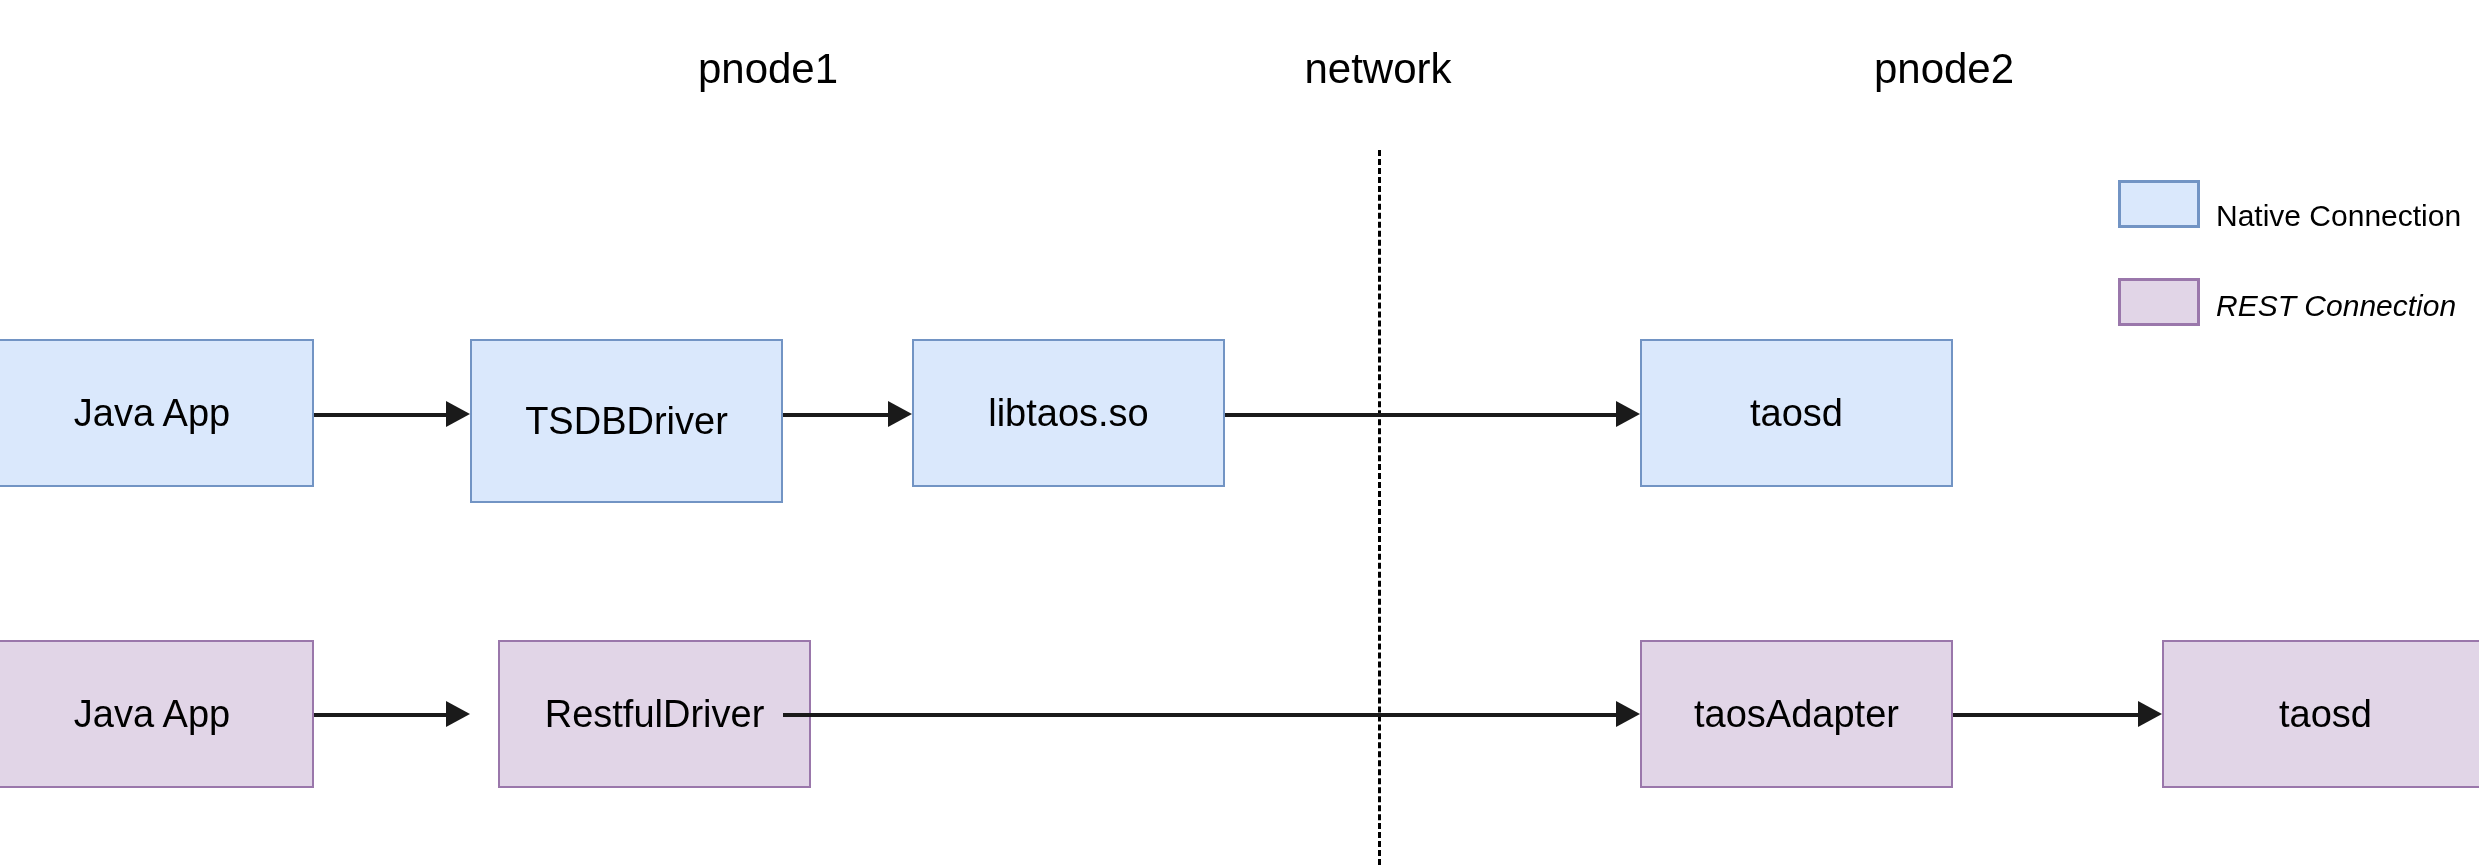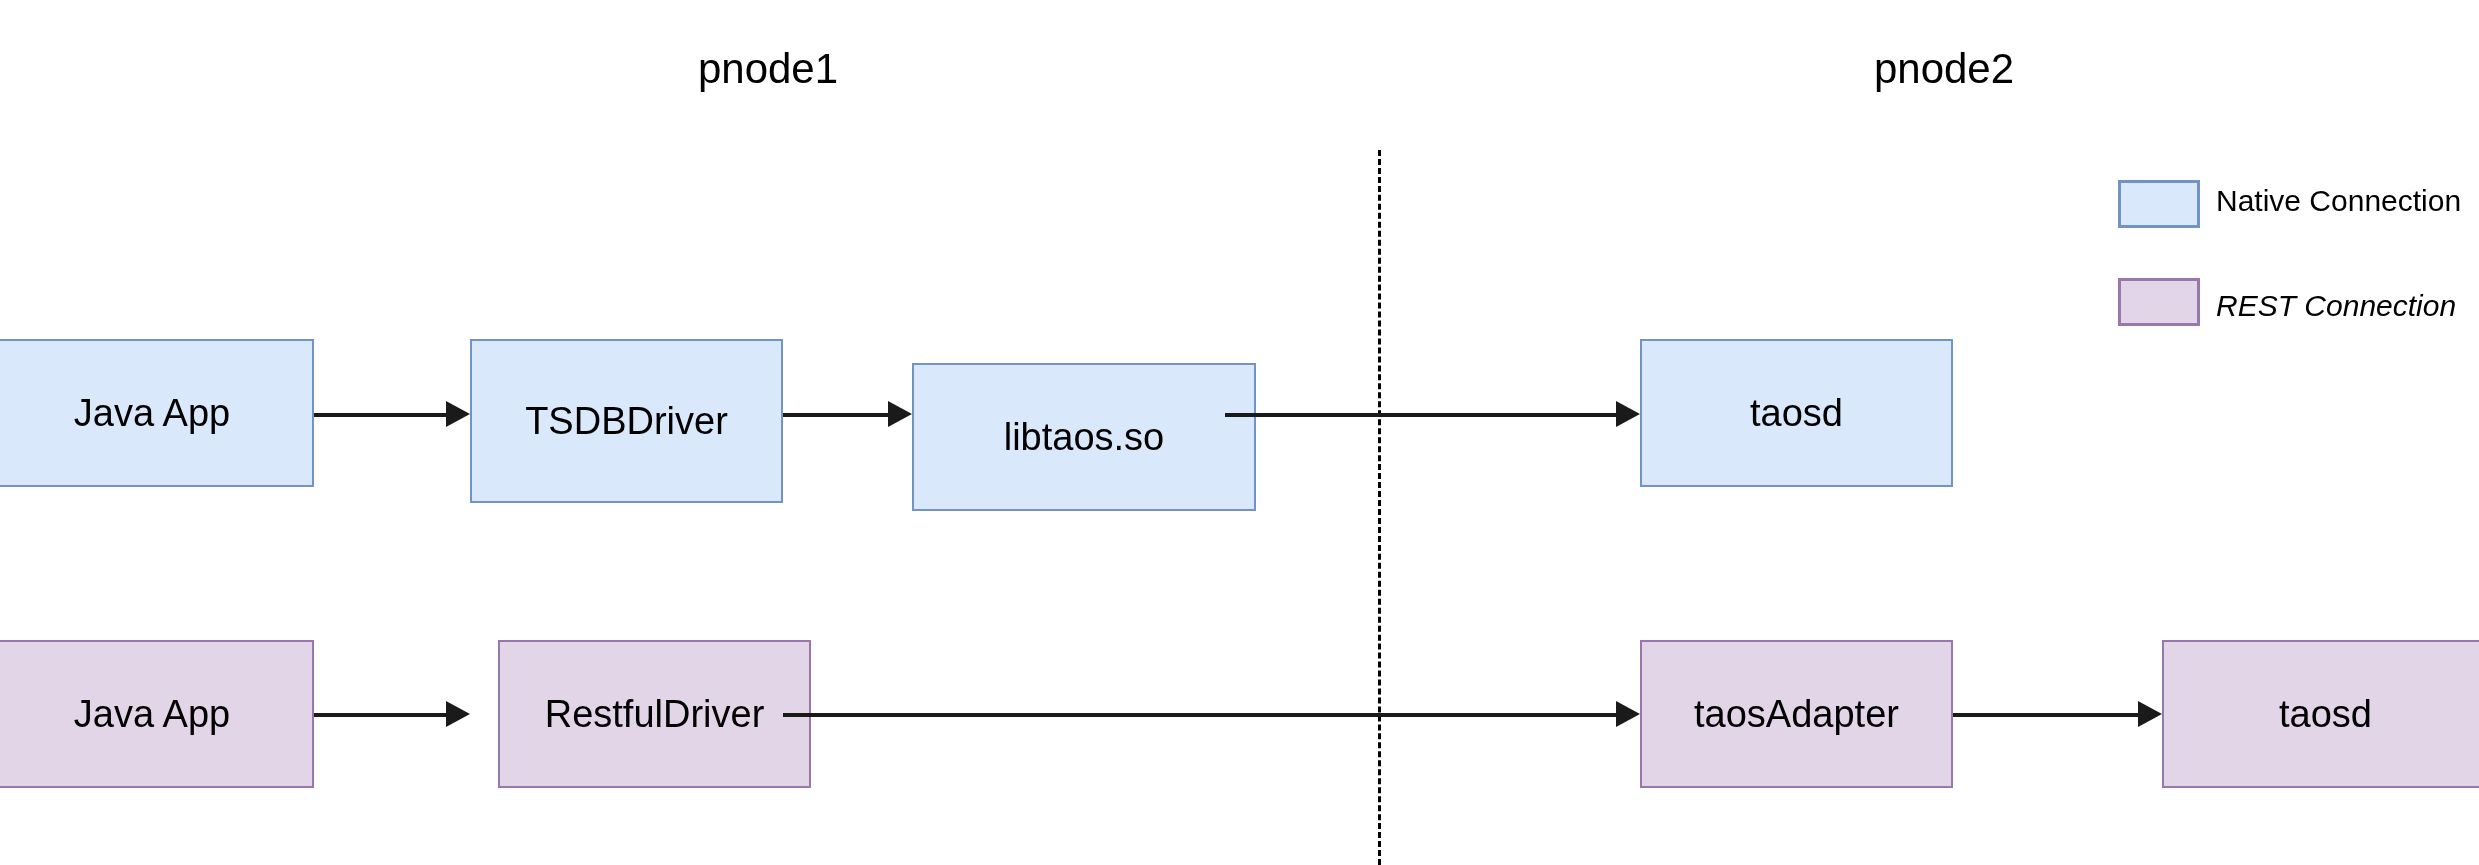--- a/index.html
+++ b/index.html
@@ -93,35 +93,36 @@
     white-space: nowrap;
     line-height: 1;
   }
 </style>
 </head>
 <body>
 
 <div id="canvas">
 
   <div class="col-header" style="left:618px; top:48px; width:300px;">pnode1</div>
+  <div class="col-header" style="left:1228px; top:48px; width:300px;">network</div>
   <div class="col-header" style="left:1794px; top:48px; width:300px;">pnode2</div>
 
   <div class="divider" style="left:1378px; top:150px; height:715px;"></div>
 
   <div class="node native" style="left:-10px; top:339px; width:324px; height:148px;">Java App</div>
 
   <div class="edge" style="left:314px; top:413px; width:134px;"></div>
   <div class="arrowhead" style="left:446px; top:401px;"></div>
 
   <div class="node native" style="left:470px; top:339px; width:313px; height:164px;">TSDBDriver</div>
 
   <div class="edge" style="left:783px; top:413px; width:107px;"></div>
   <div class="arrowhead" style="left:888px; top:401px;"></div>
 
-  <div class="node native" style="left:912px; top:339px; width:344px; height:148px;margin-top:24px;">libtaos.so</div>
+  <div class="node native" style="left:912px; top:339px; width:313px; height:148px;">libtaos.so</div>
 
   <div class="edge" style="left:1225px; top:413px; width:393px;"></div>
   <div class="arrowhead" style="left:1616px; top:401px;"></div>
 
   <div class="node native" style="left:1640px; top:339px; width:313px; height:148px;">taosd</div>
 
   <div class="node rest" style="left:-10px; top:640px; width:324px; height:148px;">Java App</div>
 
   <div class="edge" style="left:314px; top:713px; width:134px;"></div>
   <div class="arrowhead" style="left:446px; top:701px;"></div>
@@ -132,18 +133,18 @@
   <div class="arrowhead" style="left:1616px; top:701px;"></div>
 
   <div class="node rest" style="left:1640px; top:640px; width:313px; height:148px;">taosAdapter</div>
 
   <div class="edge" style="left:1953px; top:713px; width:187px;"></div>
   <div class="arrowhead" style="left:2138px; top:701px;"></div>
 
   <div class="node rest" style="left:2162px; top:640px; width:327px; height:148px;">taosd</div>
 
   <div class="legend-swatch native" style="left:2118px; top:180px;"></div>
-  <div class="legend-label" style="left:2216px; top:186px;">Native Connection</div>
+  <div class="legend-label" style="left:2216px; top:201px;">Native Connection</div>
 
   <div class="legend-swatch rest" style="left:2118px; top:278px;"></div>
   <div class="legend-label" style="left:2216px; top:291px;font-style:italic;">REST Connection</div>
 
 </div>
 
 </body></html>

